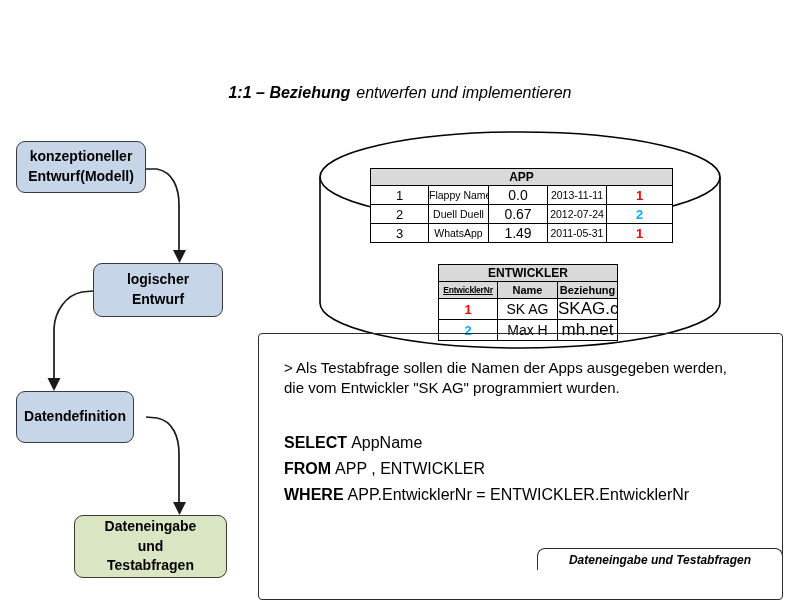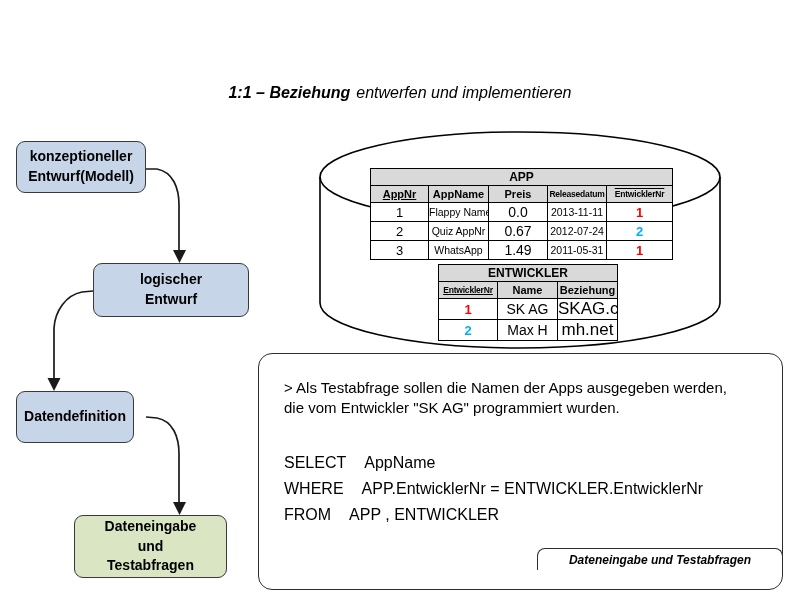--- a/index.html
+++ b/index.html
@@ -47,28 +47,28 @@
   .name  { font-size:10.5px; }
   .preis { font-size:14px; }
   .date  { font-size:10.5px; font-weight:normal; }
   .fkv   { font-size:13px; font-weight:bold; }
   .bigname { font-size:14px; }
   .url   { font-size:17px; }
   #app-table tr.r td { height:18px; }
   #ent-table tr.r td { height:17px; }
   
   .qbox {
-    position:absolute; left:258px; top:353px; width:525px; height:237px;
-    box-sizing:border-box; border:1.6px solid #2d2d2d; border-radius:14px;
+    position:absolute; left:258px; top:333px; width:525px; height:267px;
+    box-sizing:border-box; border:1.6px solid #2d2d2d; border-radius:4px;
     background:transparent; padding:24px 15px 0 25px;
   }
   .desc { font-size:15px; line-height:19.5px; white-space:nowrap; }
   .sqlblock { margin-top:33px; font-size:16px; }
   .sql-line { line-height:26px; white-space:nowrap; }
-  .kw { font-weight:normal; margin-right:18px; }
+  .kw { font-weight:bold; margin-right:4px; }
   .footer-tag {
     position:absolute; left:537px; top:548px; width:246px; height:22px;
     box-sizing:border-box; border:1.6px solid #2d2d2d; border-bottom:none;
     border-radius:8px 8px 0 0; background:transparent;
     display:flex; align-items:center; justify-content:center;
     font-size:12px; font-weight:bold; font-style:italic;
   }
 </style>
 </head>
 <body>
@@ -92,21 +92,21 @@
     <g fill="#1a1a1a" stroke="none">
       <polygon points="173,250 186,250 179.5,263"></polygon>
       <polygon points="47.5,378 60.5,378 54,391"></polygon>
       <polygon points="173,502 186,502 179.5,515"></polygon>
     </g>
   </svg>
 
   <div class="flowbox" style="left:16px;top:141px;width:130px;height:52px">
     <span>konzeptioneller Entwurf(Modell)</span>
   </div>
-  <div class="flowbox" style="left:93px;top:263px;width:156px;height:54px">
+  <div class="flowbox" style="left:93px;top:263px;width:130px;height:54px">
     <span>logischer Entwurf</span>
   </div>
   <div class="flowbox" style="left:16px;top:391px;width:118px;height:52px">
     <span>Datendefinition</span>
   </div>
   <div class="flowbox green" style="left:74px;top:515px;width:153px;height:63px">
     <span>Dateneingabe und Testabfragen</span>
   </div>
 
   <table class="dbtable" id="app-table" style="left:370px;top:168px;width:302px">
@@ -114,37 +114,30 @@
       <col style="width:58px">
         <col style="width:60px">
         <col style="width:59px">
         <col style="width:59px">
         <col style="width:66px">
     </colgroup>
     <tbody>
         <tr class="ttl">
           <td colspan="5">APP</td>
         </tr>
-    <tr class="hdr" style="height:17px">
-      <td class="h1 pk">AppNr</td>
-      <td class="h1">AppName</td>
-      <td class="h1">Preis</td>
-      <td class="h2">Releasedatum</td>
-      <td class="h2 fkov">EntwicklerNr</td>
-    </tr>
     <tr class="r">
       <td class="num">1</td>
       <td class="name">Flappy Name</td>
       <td class="preis">0.0</td>
       <td class="date">2013-11-11</td>
       <td class="fkv" style="color: rgb(255, 0, 0);">1</td>
     </tr>
     <tr class="r">
       <td class="num">2</td>
-      <td class="name">Quiz AppNr</td>
+      <td class="name">Duell Duell</td>
       <td class="preis">0.67</td>
       <td class="date">2012-07-24</td>
       <td class="fkv" style="color: rgb(0, 176, 240);">2</td>
     </tr>
     <tr class="r">
       <td class="num">3</td>
       <td class="name">WhatsApp</td>
       <td class="preis">1.49</td>
       <td class="date">2011-05-31</td>
       <td class="fkv" style="color: rgb(255, 0, 0);">1</td>
@@ -183,25 +176,25 @@
   <div class="qbox">
     <div class="desc">
       <div>&gt; Als Testabfrage sollen die Namen der Apps ausgegeben werden,</div>
       <div>die vom Entwickler "SK AG" programmiert wurden.</div>
     </div>
     <div class="sqlblock">
       <div class="sql-line">
         <span class="kw">SELECT</span><span>AppName</span>
       </div>
       <div class="sql-line">
+        <span class="kw">FROM</span><span>APP , ENTWICKLER</span>
+      </div>
+      <div class="sql-line">
         <span class="kw">WHERE</span><span>APP.EntwicklerNr = ENTWICKLER.EntwicklerNr</span>
       </div>
-      <div class="sql-line">
-        <span class="kw">FROM</span><span>APP , ENTWICKLER</span>
-      </div>
     </div>
   </div>
 
   <div class="footer-tag">
     <span>Dateneingabe und Testabfragen</span>
   </div>
 
 </div>
 
 </body></html>

